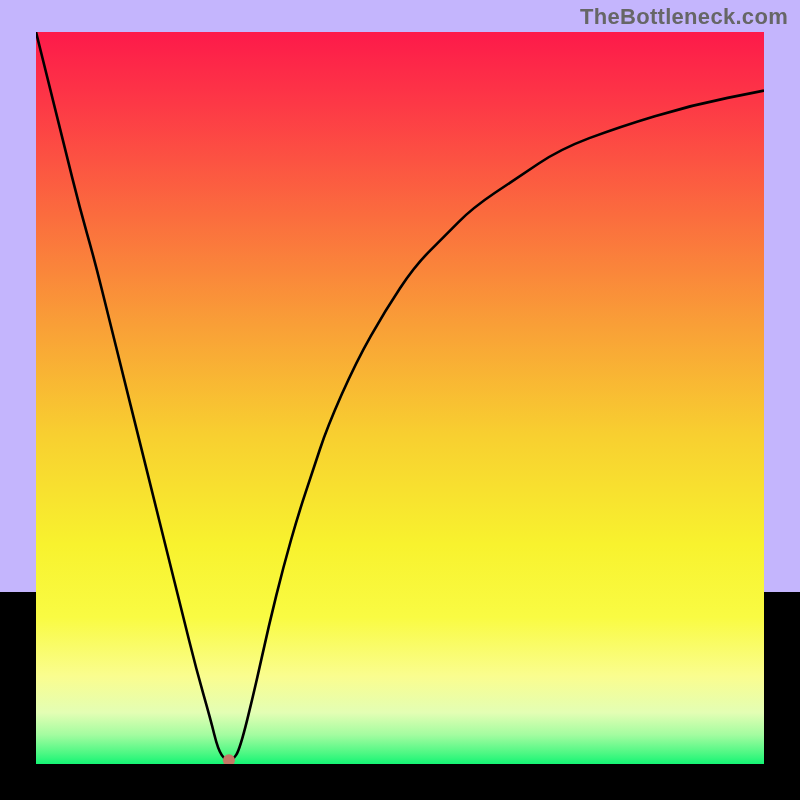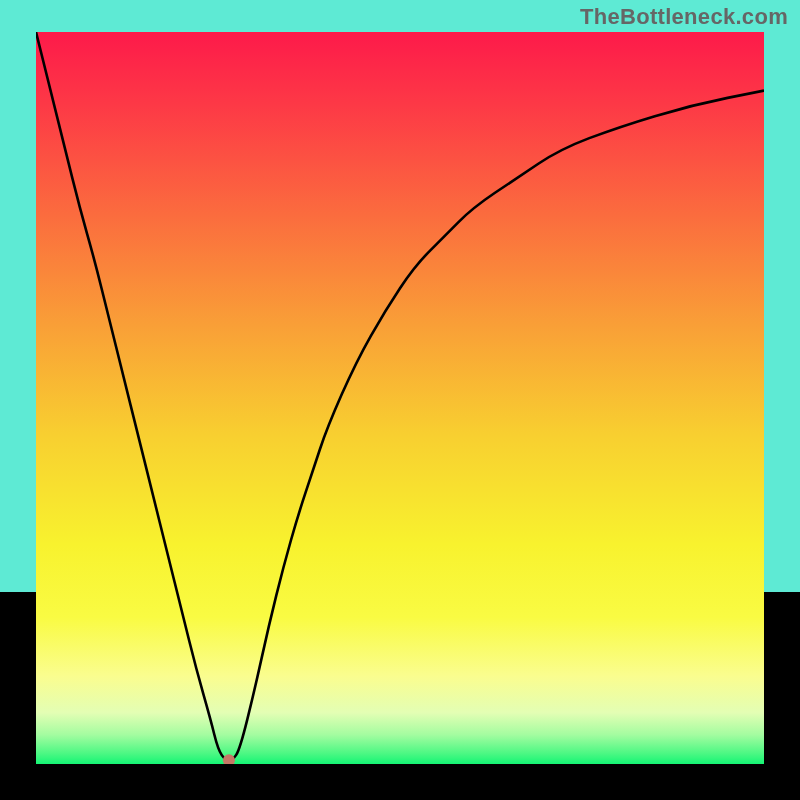--- a/index.html
+++ b/index.html
@@ -8,21 +8,21 @@
     width: 800px;
     height: 800px;
     background: #000;
     overflow: hidden;
     font-family: Arial, Helvetica, sans-serif;
   }
   .frame {
     position: relative;
     width: 800px;
     height: 592px;
-    background: #5eead4;
+    background: #c4b5fd;
   }
   .watermark {
     position: absolute;
     top: 4px;
     right: 12px;
     font-size: 22px;
     font-weight: 600;
     color: #666666;
     letter-spacing: 0.3px;
     z-index: 10;

